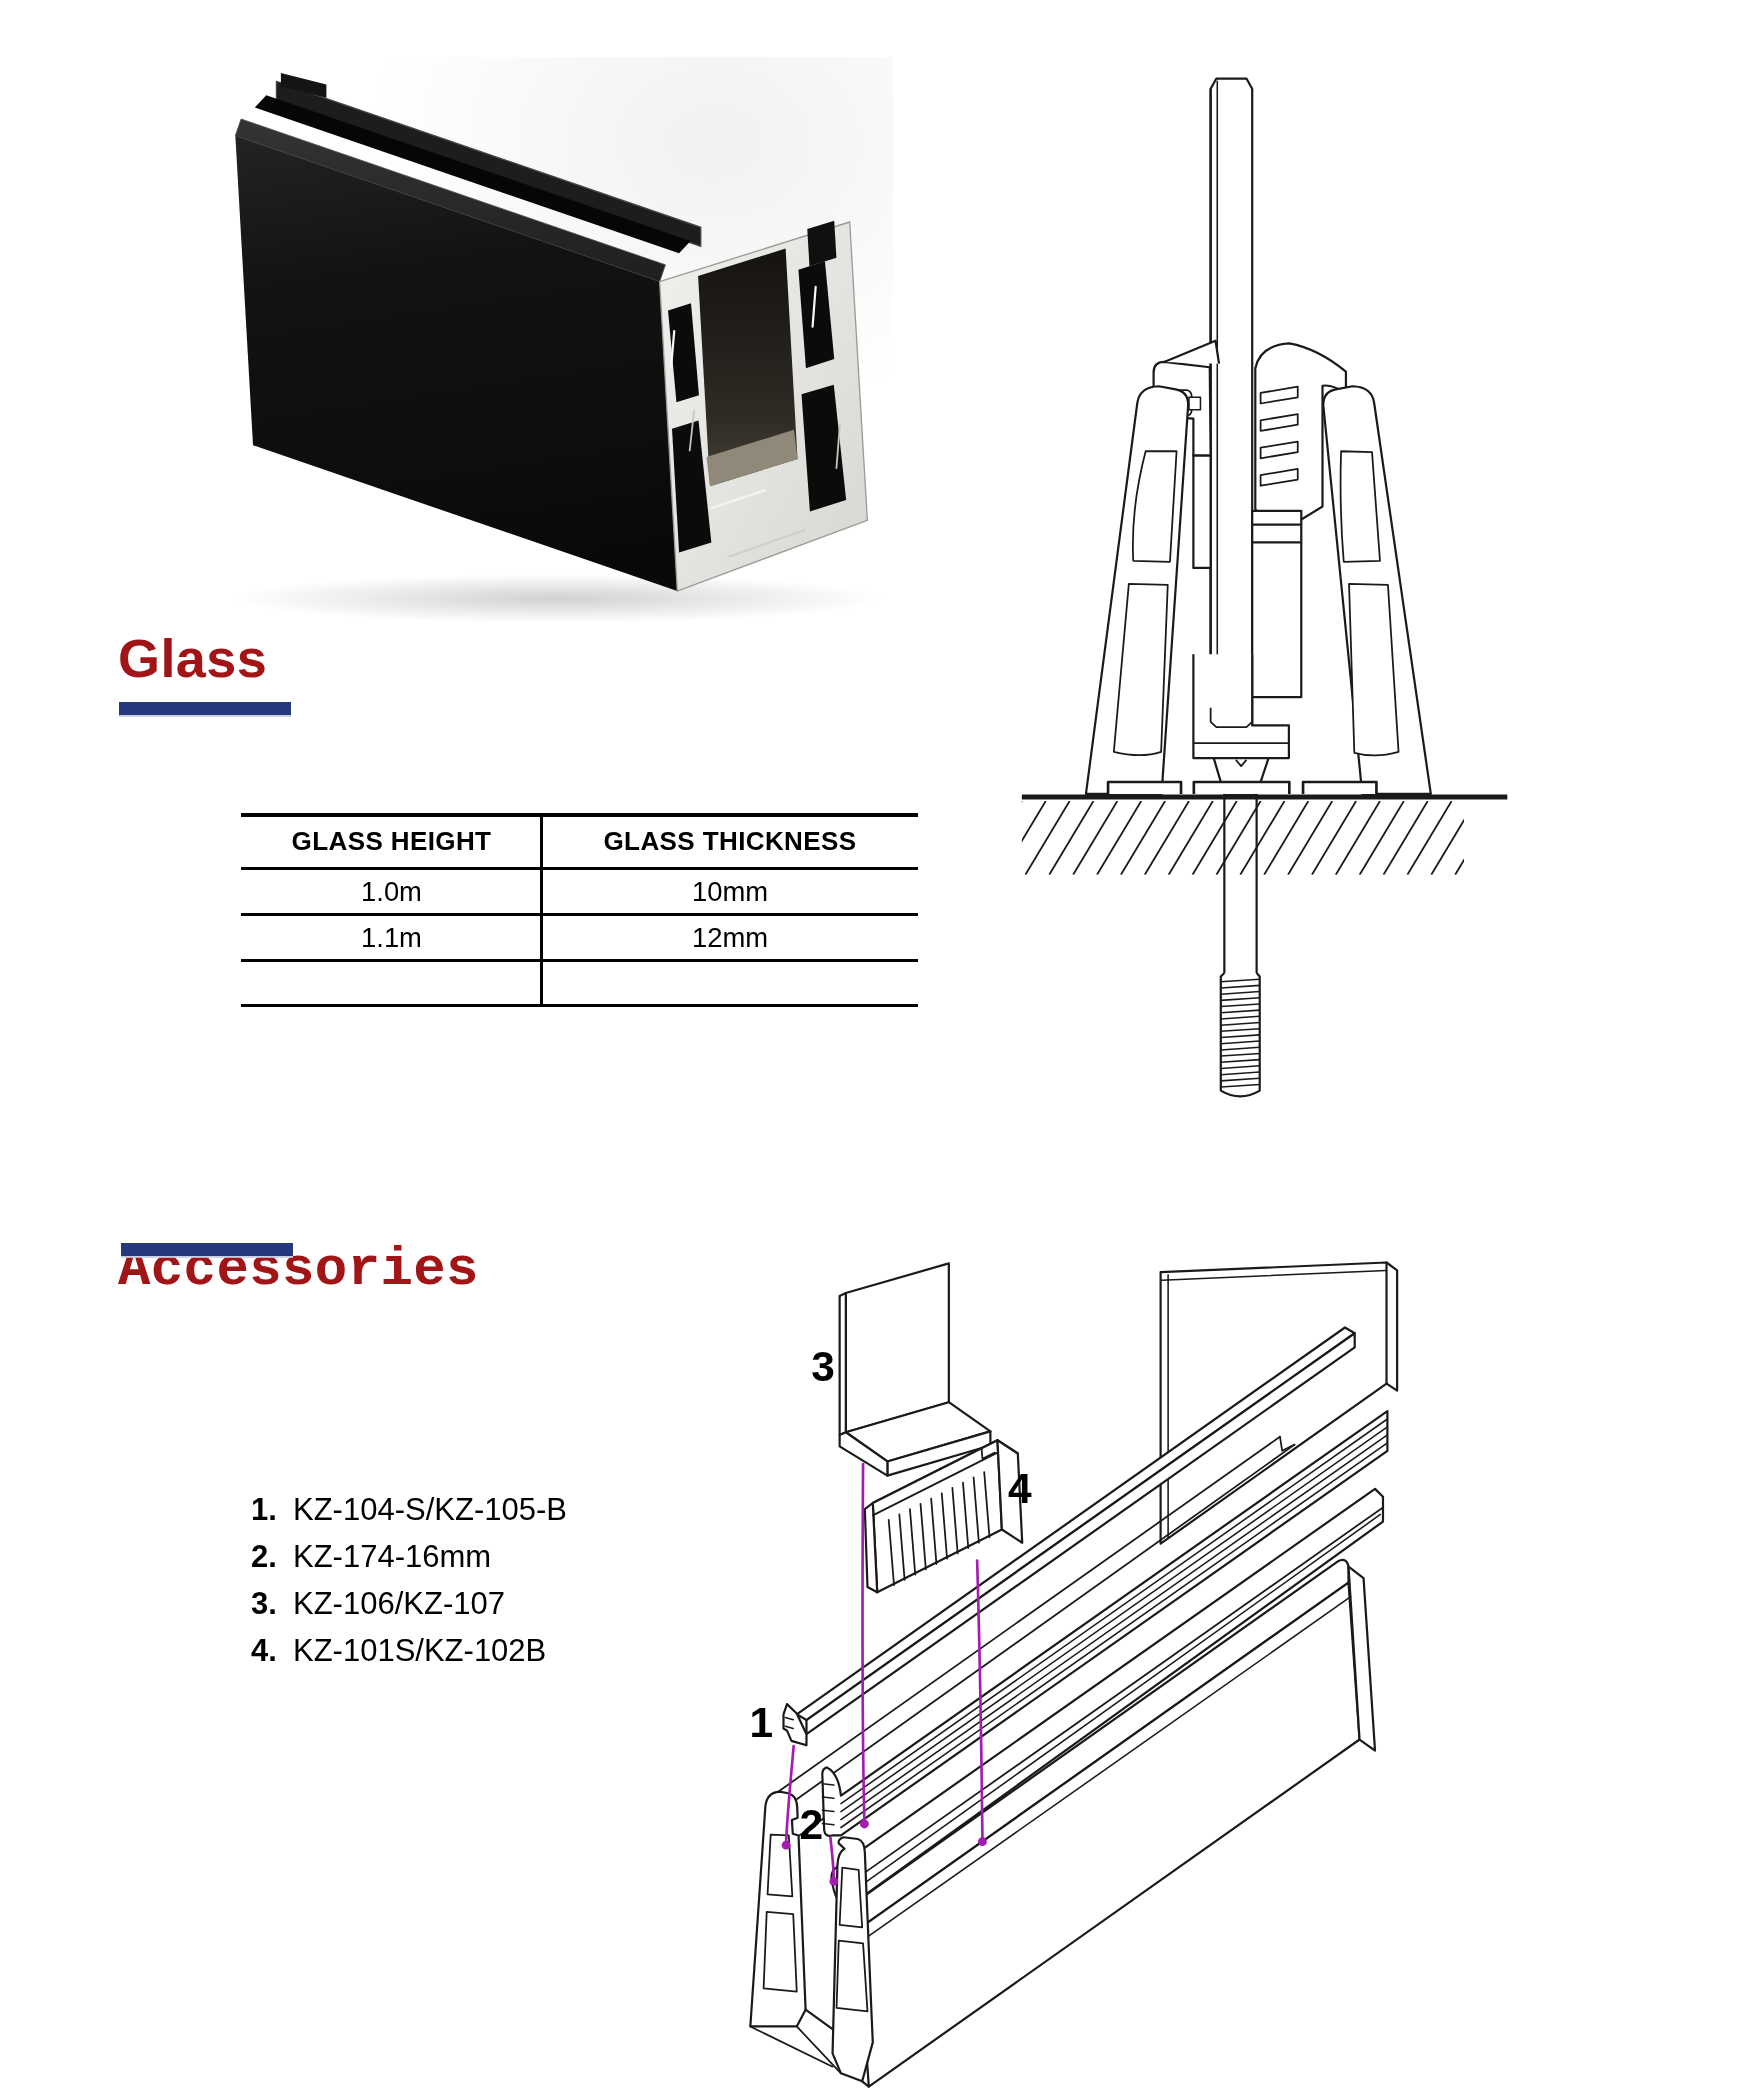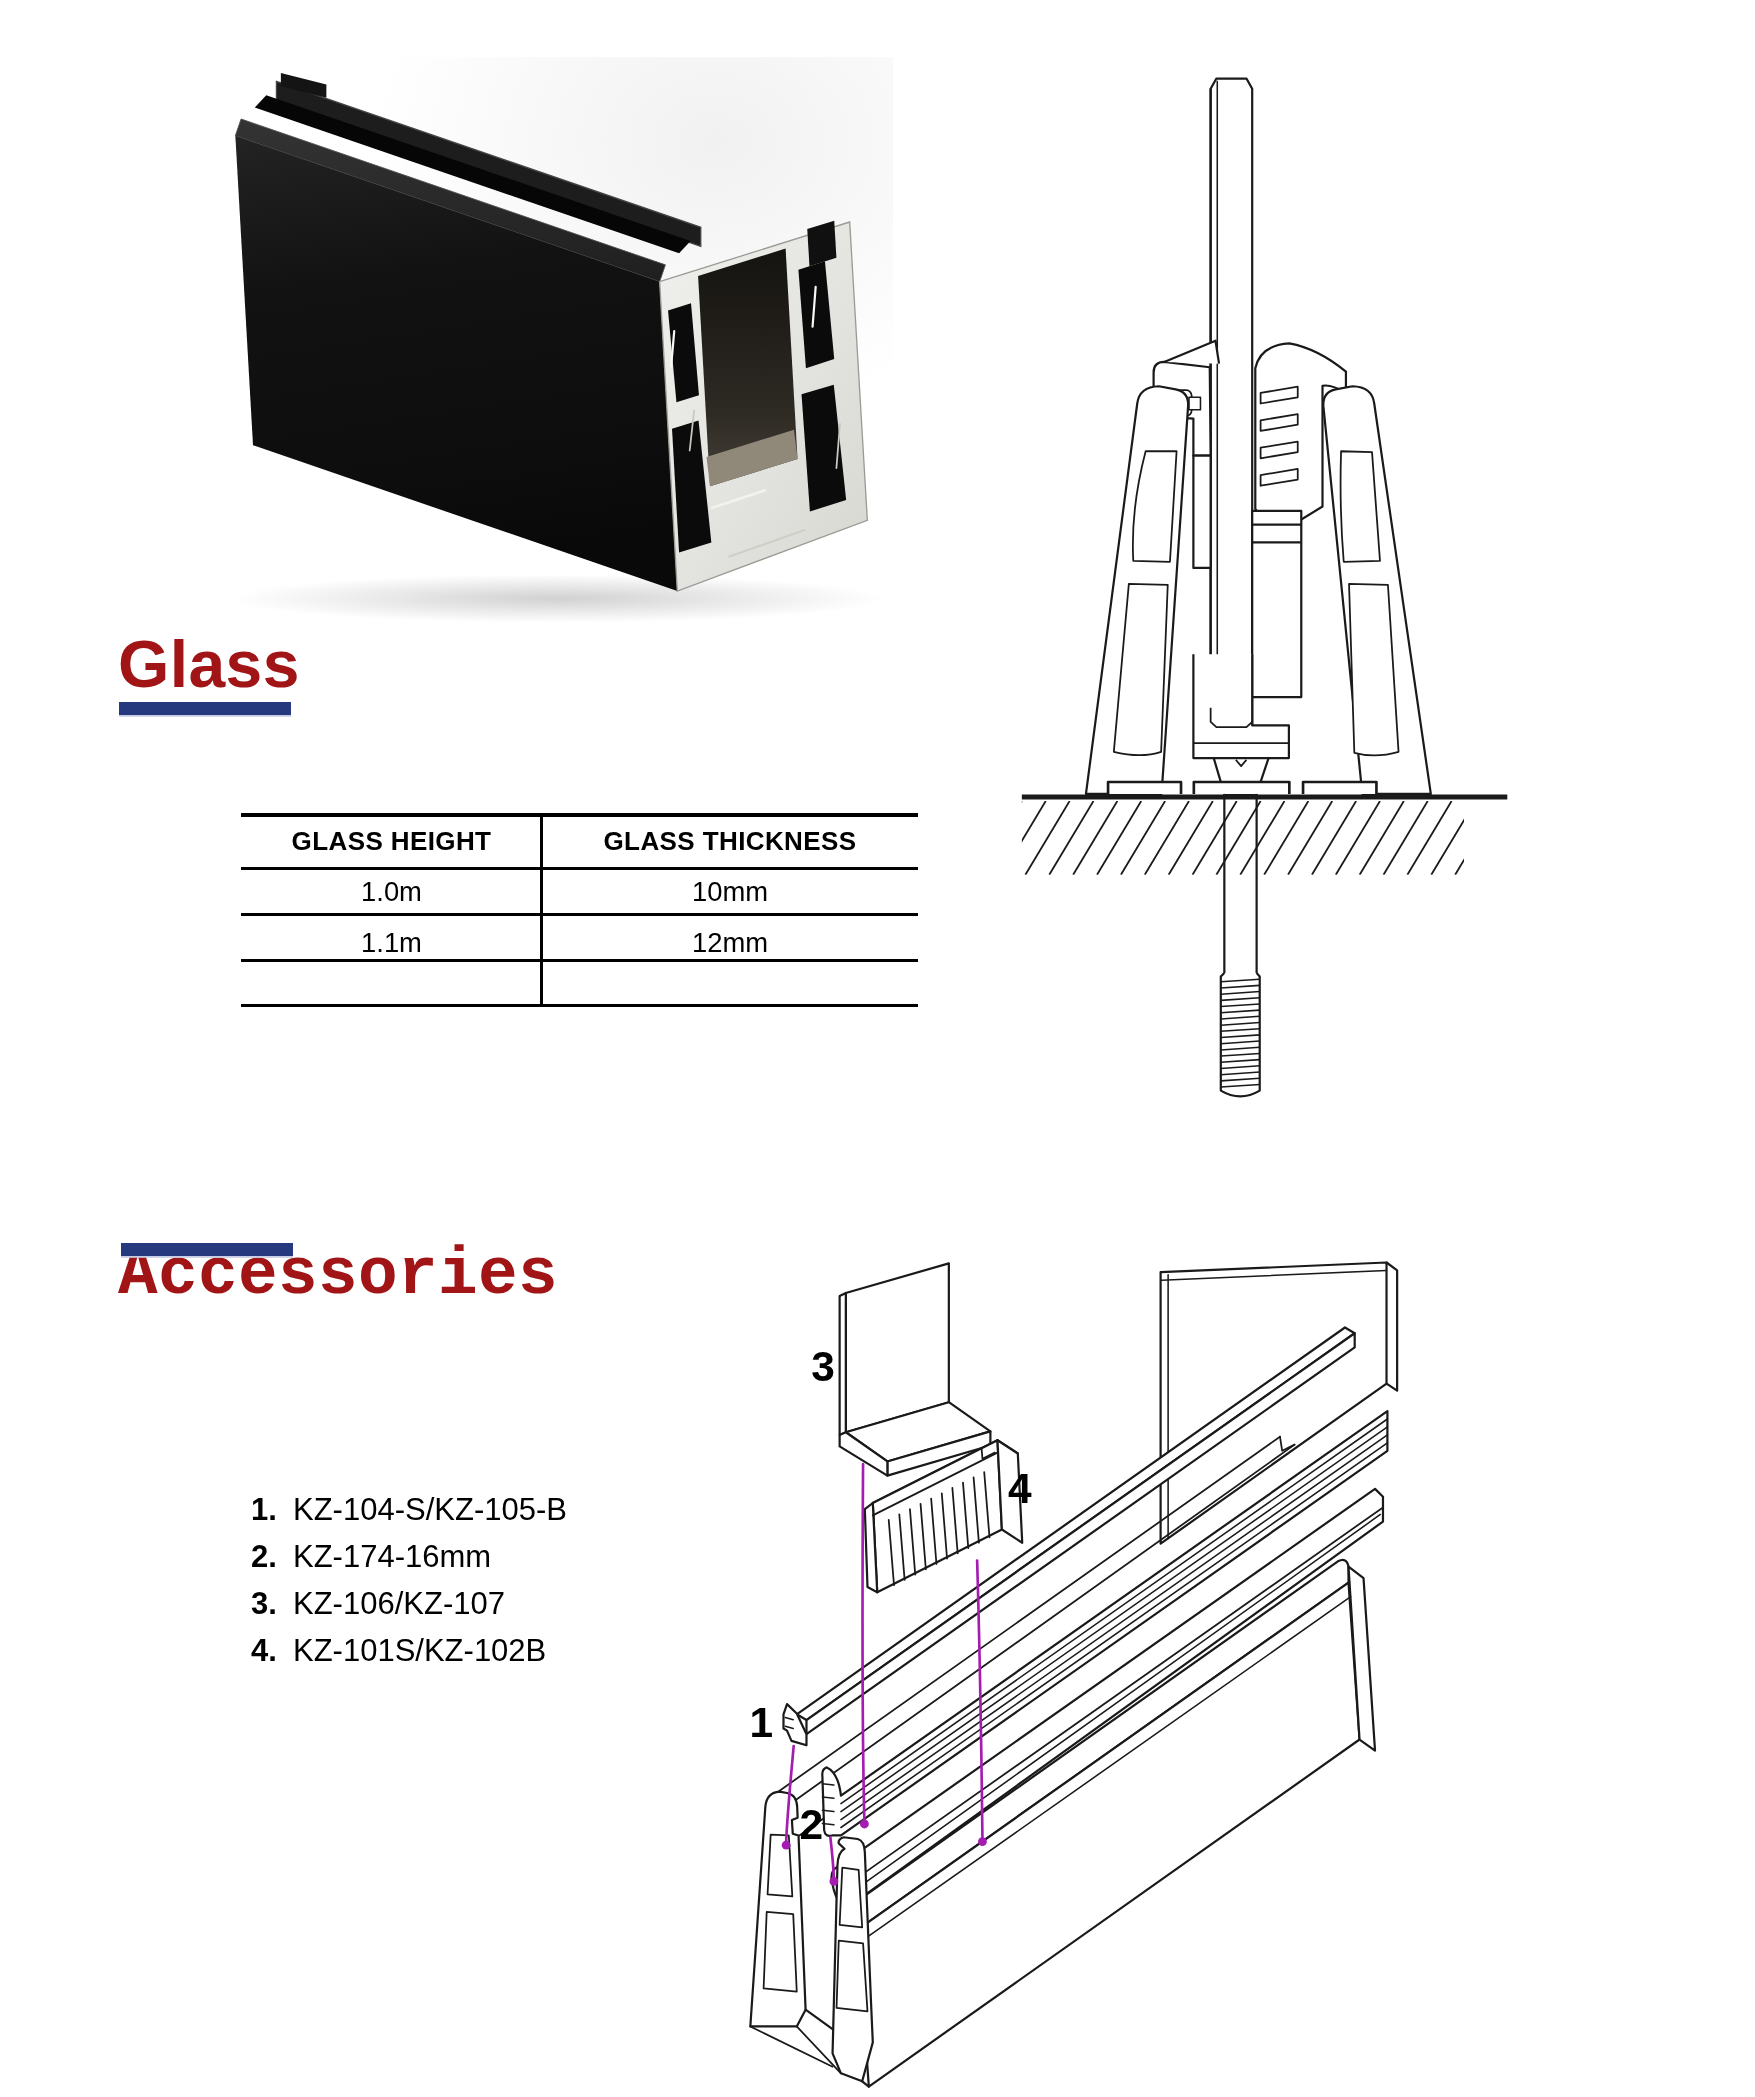--- a/index.html
+++ b/index.html
@@ -1,18 +1,18 @@
 <!DOCTYPE html>
 <html style="font-size:7px"><head>
 <meta charset="utf-8">
 <style>
   html,body{margin:0;padding:0;background:#ffffff;}
   body{width:1755px;height:2097px;position:relative;font-family:"Liberation Sans",sans-serif;color:#000;}
   .abs{position:absolute;}
-  .heading{font-weight:bold;font-size:66px;letter-spacing:0.4px;color:#A11516;line-height:1;}
+  .heading{font-weight:bold;font-size:54px;letter-spacing:0.4px;color:#A11516;line-height:1;}
   .bar{background:#27397E;box-shadow:0 1.8px 0 #c6cde4;}
   
   .gtable{left:241px;top:789px;width:677px;height:193px;margin-top:24px;}
   .t-line{position:absolute;background:#000;}
   .t-row{position:absolute;left:0;width:677px;display:flex;}
   .t-cell{display:flex;align-items:center;justify-content:center;}
   .t-c1{width:301px;}
   .t-c2{width:376px;}
   .t-head{font-weight:bold;font-size:26px;letter-spacing:0.4px;}
   .t-body{font-size:27.4px;}
@@ -225,21 +225,21 @@
   <div class="t-line" style="left:0;top:191px;width:677px;height:3.1px;"></div>
   <div class="t-line" style="left:299px;top:0;width:2.7px;height:194px;"></div>
   <div class="t-row" style="top:3.5px;height:50px;">
     <div class="t-cell t-c1 t-head">GLASS HEIGHT</div>
     <div class="t-cell t-c2 t-head">GLASS THICKNESS</div>
   </div>
   <div class="t-row" style="top:57px;height:43px;">
     <div class="t-cell t-c1 t-body">1.0m</div>
     <div class="t-cell t-c2 t-body">10mm</div>
   </div>
-  <div class="t-row" style="top:103px;height:43px;align-items:flex-end;">
+  <div class="t-row" style="top:103px;height:43px;">
     <div class="t-cell t-c1 t-body">1.1m</div>
     <div class="t-cell t-c2 t-body">12mm</div>
   </div>
 </div>
 
 <div class="abs heading" style="left:118px;top:1243px;font-family:Liberation Mono, monospace;">Accessories</div>
 <div class="abs bar" style="left:121px;top:1243px;width:172px;height:13.3px;"></div>
 
 <div class="abs acc-list">
   <div class="acc-item">

